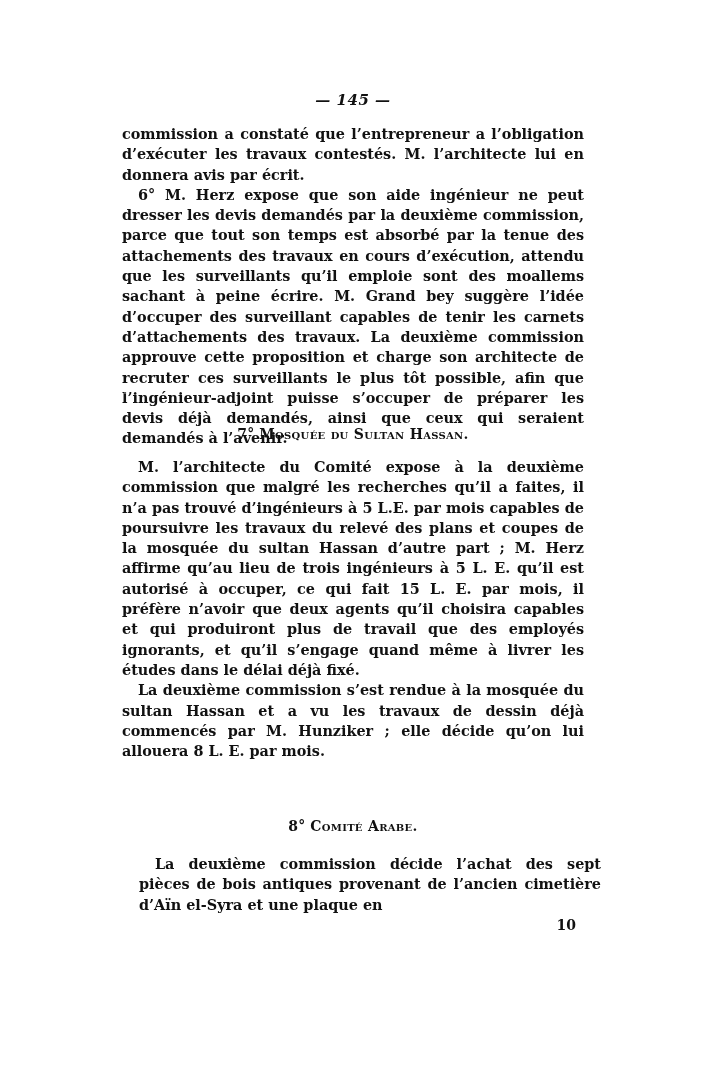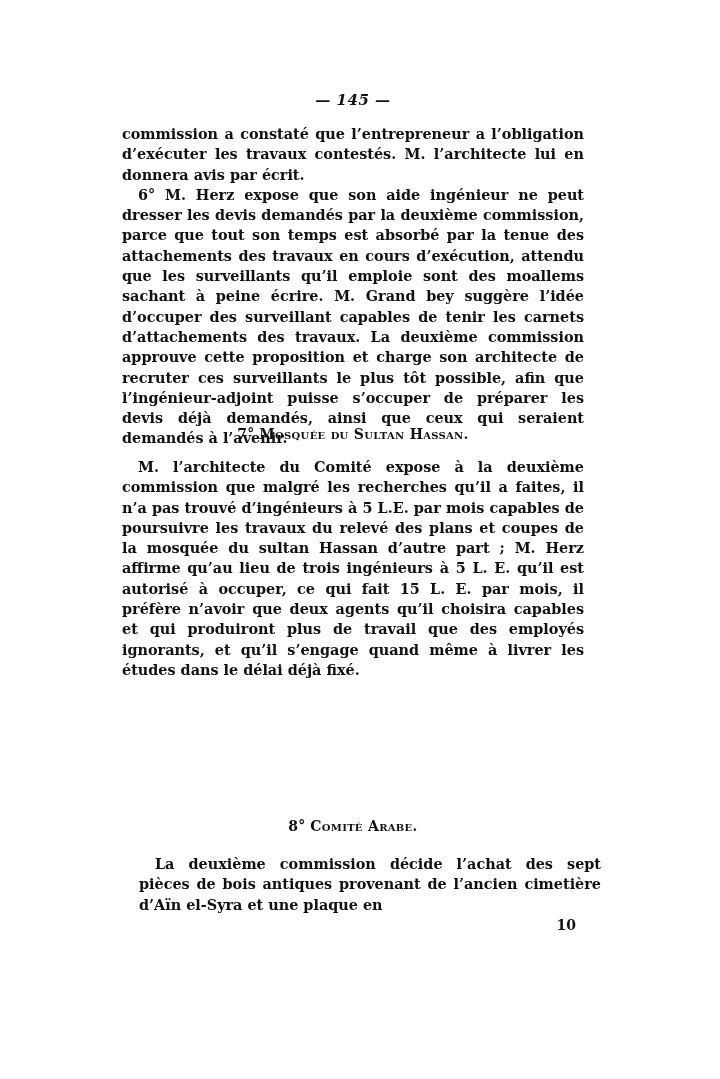--- a/index.html
+++ b/index.html
@@ -88,20 +88,21 @@
     <p class="indent">6° M. Herz expose que son aide ingénieur ne peut dresser les devis demandés par la deuxième commission, parce que tout son temps est absorbé par la tenue des attachements des travaux en cours d’exécution, attendu que les surveillants qu’il emploie sont des moallems sachant à peine écrire. M. Grand bey suggère l’idée d’occuper des surveillant capables de tenir les carnets d’attachements des travaux. La deuxième commission approuve cette proposition et charge son architecte de recruter ces surveillants le plus tôt possible, afin que l’ingénieur-adjoint puisse s’occuper de préparer les devis déjà demandés, ainsi que ceux qui seraient demandés à l’avenir.</p>
   </div>
 
   <div class="section-heading sec7">
     <span class="num">7°</span>
     <span class="title">Mosquée du Sultan Hassan.</span>
   </div>
 
   <div class="block7 body-text">
     <p class="indent">M. l’architecte du Comité expose à la deuxième commission que malgré les recherches qu’il a faites, il n’a pas trouvé d’ingénieurs à 5 L.E. par mois capables de poursuivre les travaux du relevé des plans et coupes de la mosquée du sultan Hassan d’autre part ; M. Herz affirme qu’au lieu de trois ingénieurs à 5 L. E. qu’il est autorisé à occuper, ce qui fait 15 L. E. par mois, il préfère n’avoir que deux agents qu’il choisira capables et qui produiront plus de travail que des employés ignorants, et qu’il s’engage quand même à livrer les études dans le délai déjà fixé.</p>
+    <p class="indent">La deuxième commission s’est rendue à la mosquée du sultan Hassan et a vu les travaux de dessin déjà commencés par M. Hunziker ; elle décide qu’on lui allouera 8 L. E. par mois.</p>
   </div>
 
   <div class="section-heading sec8">
     <span class="num">8°</span>
     <span class="title">Comité Arabe.</span>
   </div>
 
   <div class="block8 body-text">
     <p class="indent">La deuxième commission décide l’achat des sept pièces de bois antiques provenant de l’ancien cimetière d’Aïn el-Syra et une plaque en</p>
   </div>

